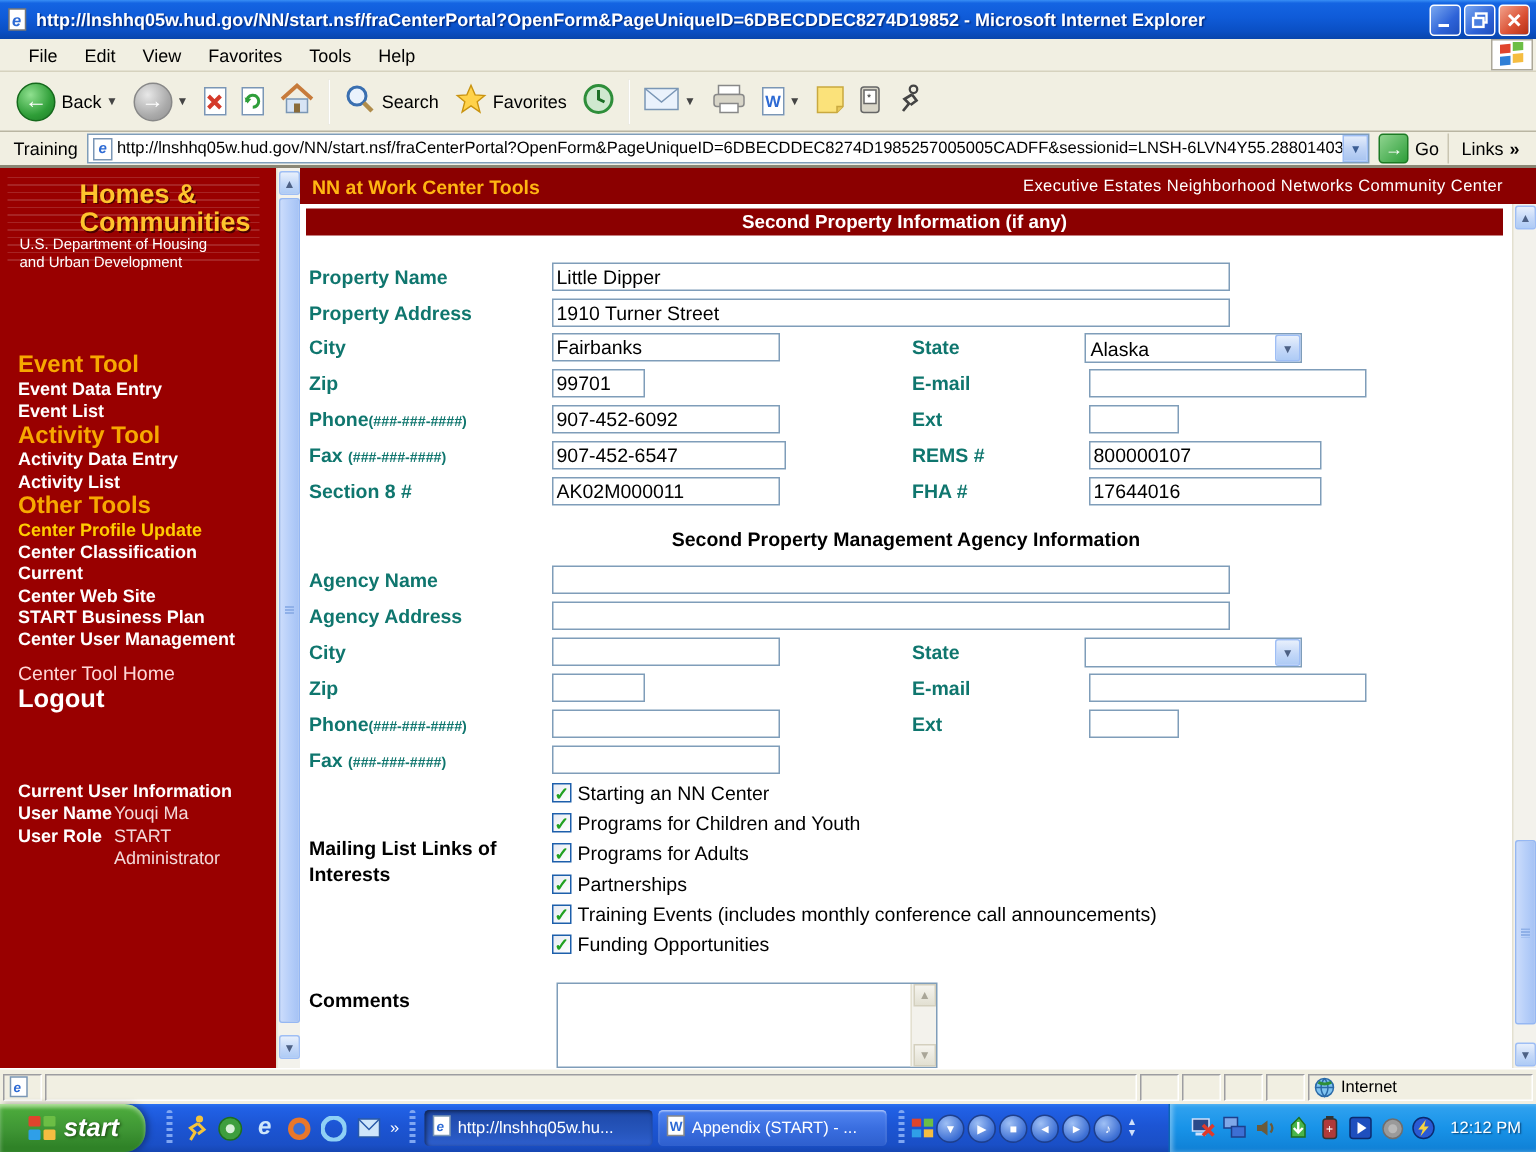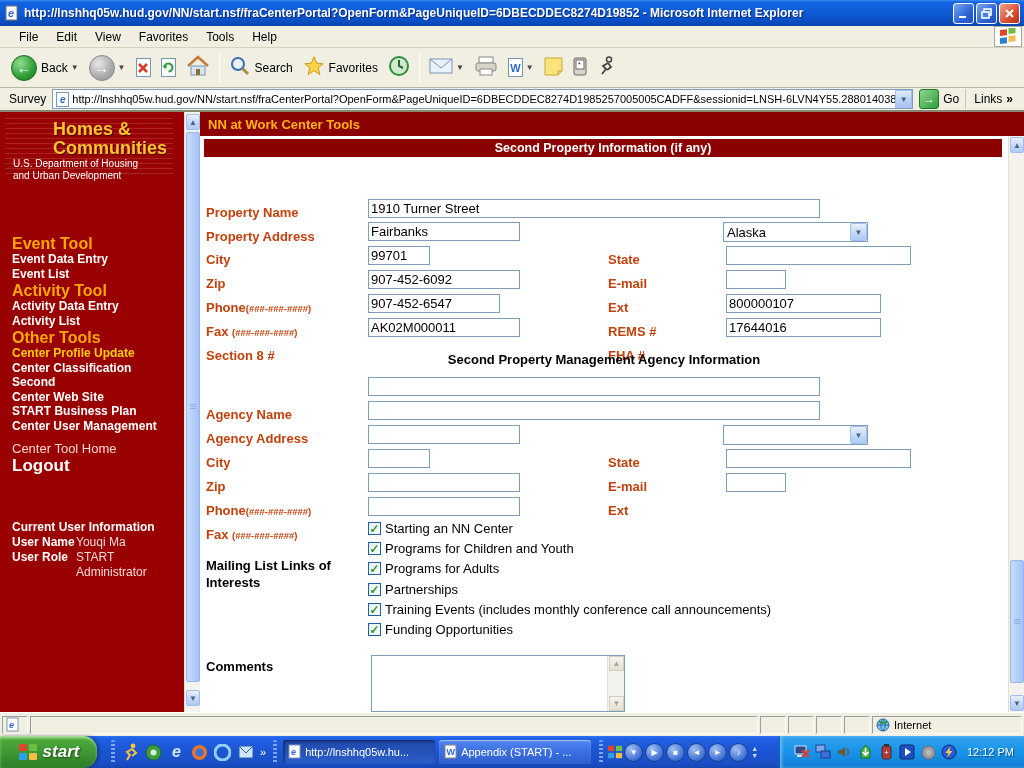--- a/index.html
+++ b/index.html
@@ -82,21 +82,21 @@
   .sidebar-scroll{left:184px;top:0;height:600px;}
   .main-scroll{left:1008px;top:24px;height:576px;}
   
   .nn-header{position:absolute;left:200px;top:0;width:824px;height:24px;background:#8B0000;
     display:flex;align-items:center;justify-content:space-between;padding:0 22px 0 8px;}
   .nn-left{color:#FFB612;font-weight:bold;font-size:13px;}
   .nn-right{color:#fff;font-size:11px;letter-spacing:0.3px;}
   .main-body{position:absolute;left:200px;top:24px;width:808px;height:576px;background:#fff;overflow:hidden;}
   .section-bar{position:absolute;left:4px;top:3px;width:798px;height:18px;background:#8B0000;
     color:#fff;font-weight:bold;font-size:12.5px;text-align:center;line-height:18px;}
-  .flabel{position:absolute;font-size:13px;font-weight:bold;color:#c2410c;white-space:nowrap;margin-top:28px;}
+  .flabel{position:absolute;font-size:13px;font-weight:bold;color:#0f766e;white-space:nowrap;}
   .fsub{font-size:9.5px;font-weight:bold;}
   .finput{position:absolute;height:19px;border:1px solid #7F9DB9;background:#fff;font-size:13px;
     font-family:"Liberation Sans",sans-serif;padding:0 2px;color:#000;}
   .xp-select{position:absolute;height:20px;border:1px solid #7F9DB9;background:#fff;display:flex;align-items:center;}
   .xp-select .sel-text{flex:1;font-size:13px;padding-left:3px;}
   .xp-select .sel-btn{width:17px;height:18px;background:linear-gradient(180deg,#E8F0FC,#C4D8F8 55%,#AECBF5);
     border:1px solid #9EBEF5;border-radius:2px;color:#4D6185;font-size:8px;
     display:flex;align-items:center;justify-content:center;}
   .sec2-head{position:absolute;left:0;top:216px;width:808px;text-align:center;
     font-size:13px;font-weight:bold;color:#000;}
@@ -311,21 +311,21 @@
       <span>
         <svg width="19" height="20" viewBox="0 0 19 20">
             <circle cx="12" cy="3.5" r="2.5" fill="none" stroke="#444" stroke-width="1.5"></circle>
             <path d="M11 7 L6 10 L9 13 L5 18 M11 7 L14 11 L10 14" fill="none" stroke="#444" stroke-width="1.8"></path>
           </svg>
       </span>
     </span>
   </div>
 
   <div class="addressbar">
-    <span class="addr-label">Survey</span>
+    <span class="addr-label">Training</span>
     <span class="addr-field">
       <span class="doc16" style="height:15px;width:13px;margin-right:3px;">
         <span style="color:#2D6AD4;font-style:italic;font-size:10px;">e</span>
       </span>
       <span class="addr-url">http://lnshhq05w.hud.gov/NN/start.nsf/fraCenterPortal?OpenForm&amp;PageUniqueID=6DBECDDEC8274D1985257005005CADFF&amp;sessionid=LNSH-6LVN4Y55.2880140383001</span>
       <span class="combo-btn">
           <span>▼</span>
         </span>
     </span>
     <span class="go-btn">
@@ -352,21 +352,21 @@
       <div class="nav">
         <div class="nav-header">Event Tool</div>
         <div class="nav-link">Event Data Entry</div>
         <div class="nav-link">Event List</div>
         <div class="nav-header">Activity Tool</div>
         <div class="nav-link">Activity Data Entry</div>
         <div class="nav-link">Activity List</div>
         <div class="nav-header">Other Tools</div>
         <div class="nav-link active">Center Profile Update</div>
         <div class="nav-link">Center Classification</div>
-        <div class="nav-link">Second</div>
+        <div class="nav-link">Current</div>
         <div class="nav-link">Center Web Site</div>
         <div class="nav-link">START Business Plan</div>
         <div class="nav-link">Center User Management</div>
       </div>
       <div class="side-footer">
         <div class="side-home">Center Tool Home</div>
         <div class="side-logout">Logout</div>
       </div>
       <div class="userinfo">
         <div class="ui-head">Current User Information</div>
@@ -386,26 +386,28 @@
           <span>▲</span>
         </span>
       <span class="xp-thumb" style="top:20px;height:550px;"></span>
       <span class="xp-arrow" style="top:578px;">
           <span>▼</span>
         </span>
     </div>
 
     <div class="nn-header">
       <span class="nn-left">NN at Work Center Tools</span>
+      <span class="nn-right">Executive Estates Neighborhood Networks Community Center</span>
     </div>
 
     <div class="main-body">
       <div class="section-bar">Second Property Information (if any)</div>
 
       <span class="flabel" style="left:6px;top:41px;">Property Name</span>
+      <input class="finput" style="left: 168px; top: 39px; width: 452px;" value="Little Dipper">
 
       <span class="flabel" style="left:6px;top:65px;">Property Address</span>
       <input class="finput" style="left: 168px; top: 63px; width: 452px;" value="1910 Turner Street">
 
       <span class="flabel" style="left:6px;top:88px;">City</span>
       <input class="finput" style="left: 168px; top: 86px; width: 152px;" value="Fairbanks">
       <span class="flabel" style="left:408px;top:88px;">State</span>
       <div class="xp-select" style="left:523px;top:86px;width:145px;">
         <span class="sel-text">Alaska</span>
         <span class="sel-btn">
@@ -417,21 +419,21 @@
       <input class="finput" style="left: 168px; top: 110px; width: 62px;" value="99701">
       <span class="flabel" style="left:408px;top:112px;">E-mail</span>
       <input class="finput" style="left: 526px; top: 110px; width: 185px;" value="">
 
       <span class="flabel" style="left:6px;top:136px;"><span>Phone</span><span class="fsub">(###-###-####)</span></span>
       <input class="finput" style="left: 168px; top: 134px; width: 152px;" value="907-452-6092">
       <span class="flabel" style="left:408px;top:136px;">Ext</span>
       <input class="finput" style="left: 526px; top: 134px; width: 60px;" value="">
 
       <span class="flabel" style="left:6px;top:160px;"><span>Fax </span><span class="fsub">(###-###-####)</span></span>
-      <input class="finput" style="left: 168px; top: 158px; width: 132px;" value="907-452-6547">
+      <input class="finput" style="left: 168px; top: 158px; width: 156px;" value="907-452-6547">
       <span class="flabel" style="left:408px;top:160px;">REMS #</span>
       <input class="finput" style="left: 526px; top: 158px; width: 155px;" value="800000107">
 
       <span class="flabel" style="left:6px;top:184px;">Section 8 #</span>
       <input class="finput" style="left: 168px; top: 182px; width: 152px;" value="AK02M000011">
       <span class="flabel" style="left:408px;top:184px;">FHA #</span>
       <input class="finput" style="left: 526px; top: 182px; width: 155px;" value="17644016">
 
       <div class="sec2-head">Second Property Management Agency Information</div>
 

